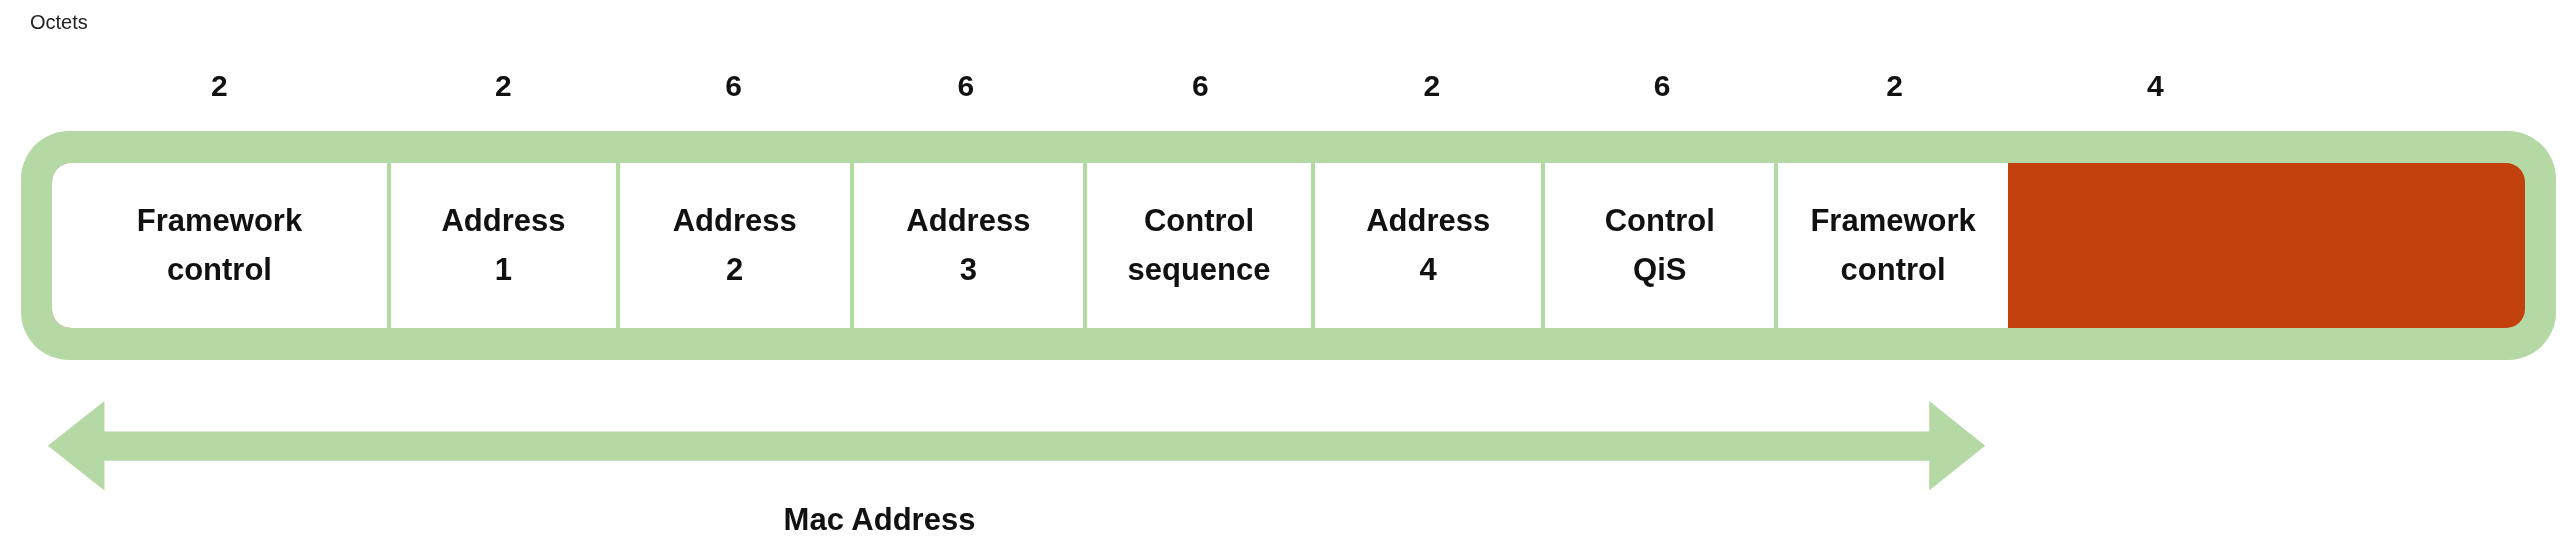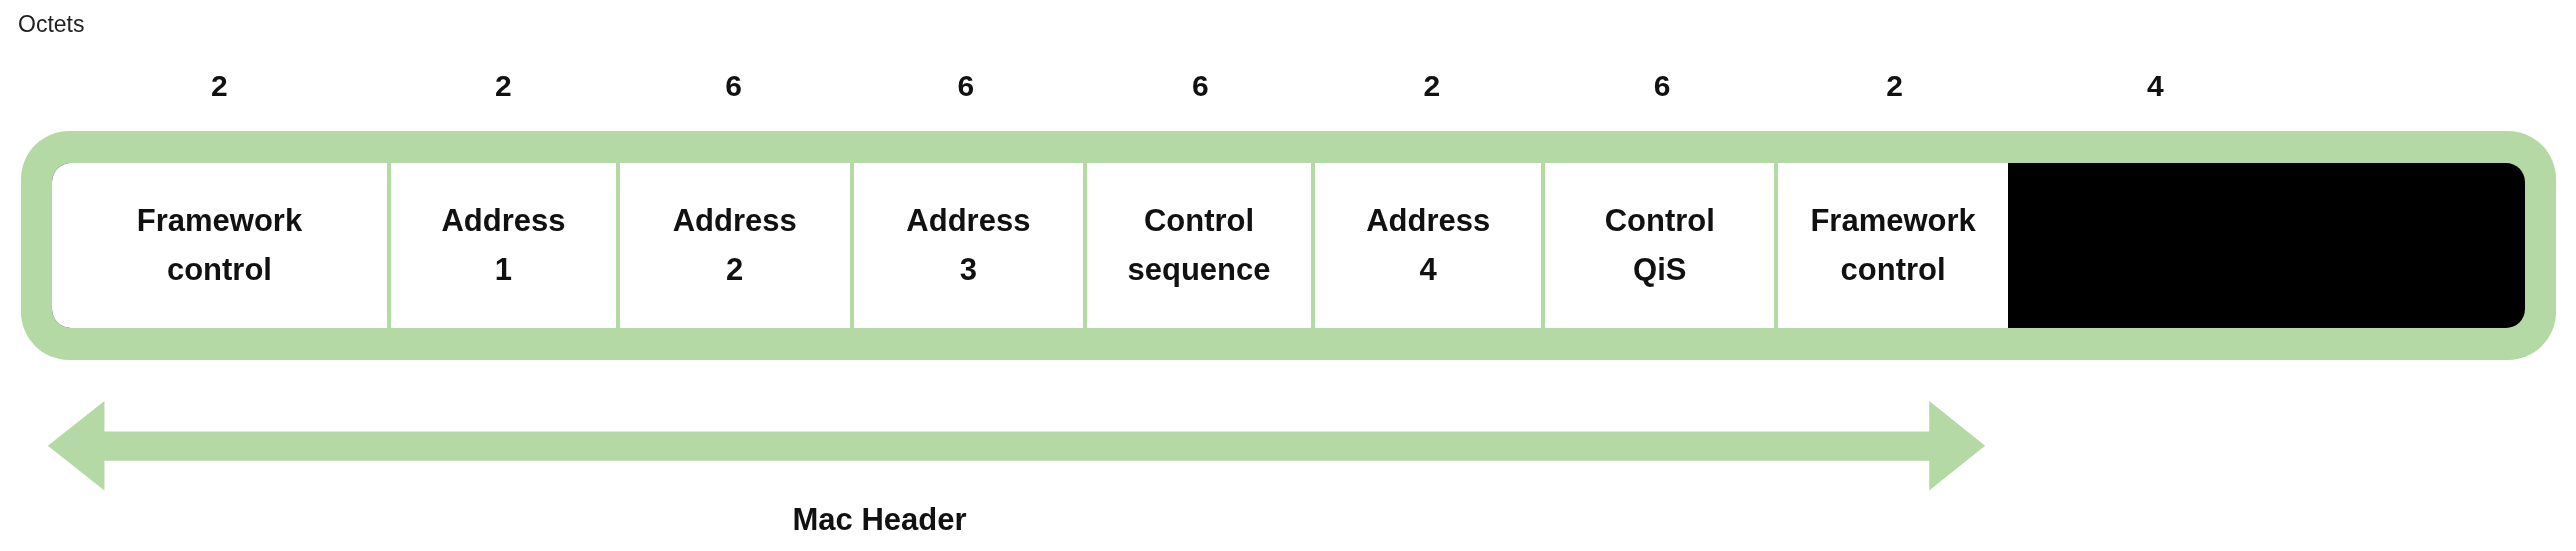--- a/index.html
+++ b/index.html
@@ -17,22 +17,22 @@
   }
   .page{
     position:relative;
     width:2576px;
     height:552px;
     background:var(--background);
     overflow:hidden;
   }
   .octets-label{
     position:absolute;
-    left:18px; top:11px;
-    font-size:23px;
+    left:30px; top:11px;
+    font-size:20px;
     font-weight:400;
     color:#222;
   }
   .octets-row{
     position:absolute;
     left:51px; top:61px;
     width:2483px; height:50px;
     display:flex;
   }
   .octet-cell{
@@ -47,21 +47,21 @@
     position:absolute;
     left:20.5px; top:131px;
     width:2535px; height:229px;
     background:var(--frame-green);
     border-radius:48px;
     padding:32px 31px;
   }
   .cells{
     display:flex;
     width:100%; height:100%;
-    background:#000000;
+    background:#c2410c;
     border-radius:19px;
     overflow:hidden;
   }
   .cell{
     display:flex;
     align-items:center;
     justify-content:center;
     text-align:center;
     font-size:31px;
     font-weight:700;
@@ -125,16 +125,16 @@
 QiS</div>
       <div class="cell" style="flex:0 0 9.449%">Framework
 control</div>
     </div>
   </div>
 
   <svg class="arrow-svg" viewBox="0 0 2860 140" preserveAspectRatio="none" aria-hidden="true">
     <polygon fill="currentColor" points="10,69 93,3 93,48 2768,48 2768,3 2850,69 2768,135 2768,91 93,91 93,135"></polygon>
   </svg>
 
-  <div class="mac-header-label">Mac Header</div>
+  <div class="mac-header-label">Mac Address</div>
 
 </div>
 
 
 </body></html>

